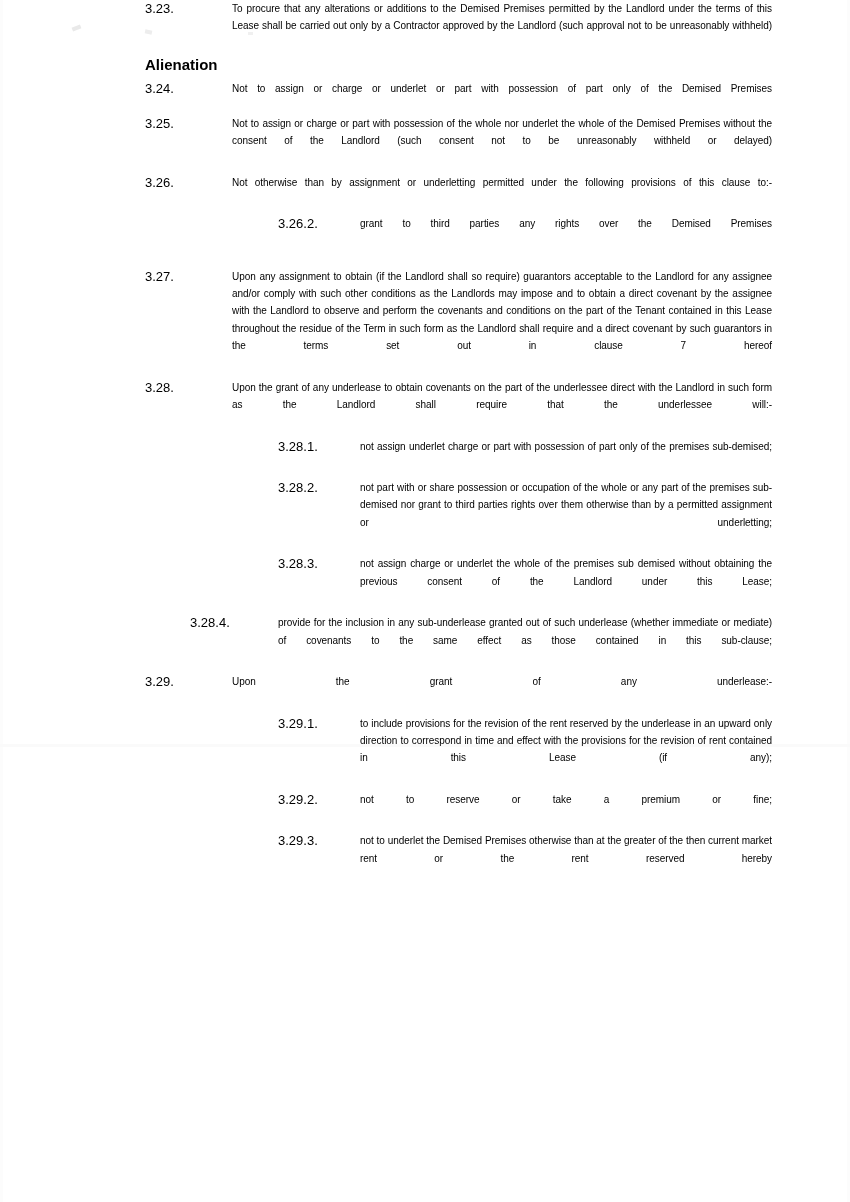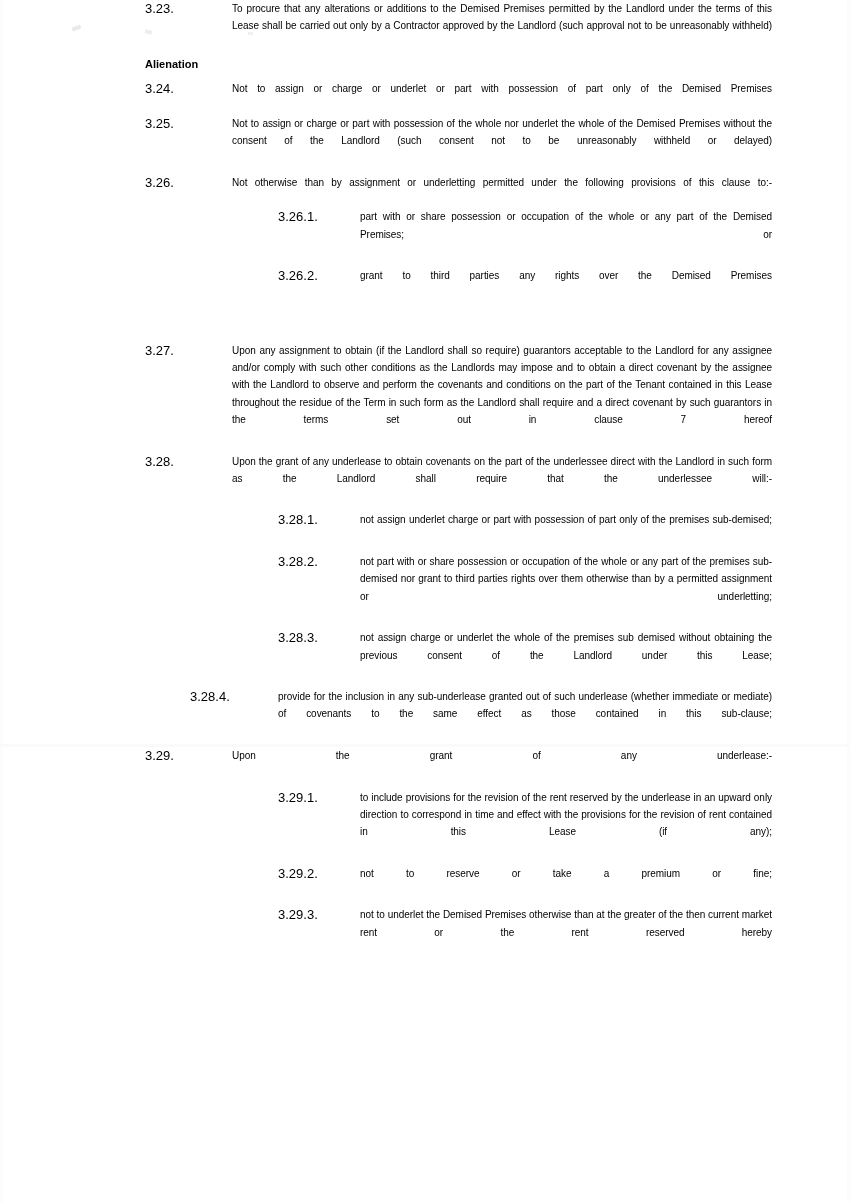--- a/index.html
+++ b/index.html
@@ -140,30 +140,30 @@
   .body-text::after {
     content: "";
     display: inline-block;
     width: 100%;
   }
 
   
   .section-heading {
     position: relative;
     padding-left: 145px;
-    font-size: 11px;
+    font-size: 15px;
     line-height: 17.3px;
     font-weight: bold;
   }
 
   
   .gap-0  { margin-top: 0; }
   .gap-xs { margin-top: 4px; }
   .gap-md { margin-top: 7px; }
-  .gap-xl { margin-top: 40px; }
+  .gap-xl { margin-top: 18px; }
 </style>
 </head>
 <body>
 
 <div class="page">
 
   <div class="scan-artifact scan-edge-left"></div>
   <div class="scan-artifact scan-edge-right"></div>
   <div class="scan-artifact scan-speck-a"></div>
   <div class="scan-artifact scan-speck-b"></div>
@@ -181,24 +181,20 @@
         <span class="body-text">Not to assign or charge or underlet or part with possession of part only of the Demised Premises</span>
       </div>
       <div class="clause clause-main gap-0">
         <span class="num">3.25.</span>
         <span class="body-text">Not to assign or charge or part with possession of the whole nor underlet the whole of the Demised Premises without the consent of the Landlord (such consent not to be unreasonably withheld or delayed)</span>
       </div>
       <div class="clause clause-main gap-md">
         <span class="num">3.26.</span>
         <span class="body-text">Not otherwise than by assignment or underletting permitted under the following provisions of this clause to:-</span>
       </div>
-      <div class="clause clause-sub gap-0">
-        <span class="num">3.26.1.</span>
-        <span class="body-text">part with or share possession or occupation of the whole or any part of the Demised Premises; or</span>
-      </div>
       <div class="clause clause-sub gap-md">
         <span class="num">3.26.2.</span>
         <span class="body-text">grant to third parties any rights over the Demised Premises</span>
       </div>
       <div class="clause clause-main gap-xl">
         <span class="num">3.27.</span>
         <span class="body-text">Upon any assignment to obtain (if the Landlord shall so require) guarantors acceptable to the Landlord for any assignee and/or comply with such other conditions as the Landlords may impose and to obtain a direct covenant by the assignee with the Landlord to observe and perform the covenants and conditions on the part of the Tenant contained in this Lease throughout the residue of the Term in such form as the Landlord shall require and a direct covenant by such guarantors in the terms set out in clause 7 hereof</span>
       </div>
       <div class="clause clause-main gap-md">
         <span class="num">3.28.</span>

